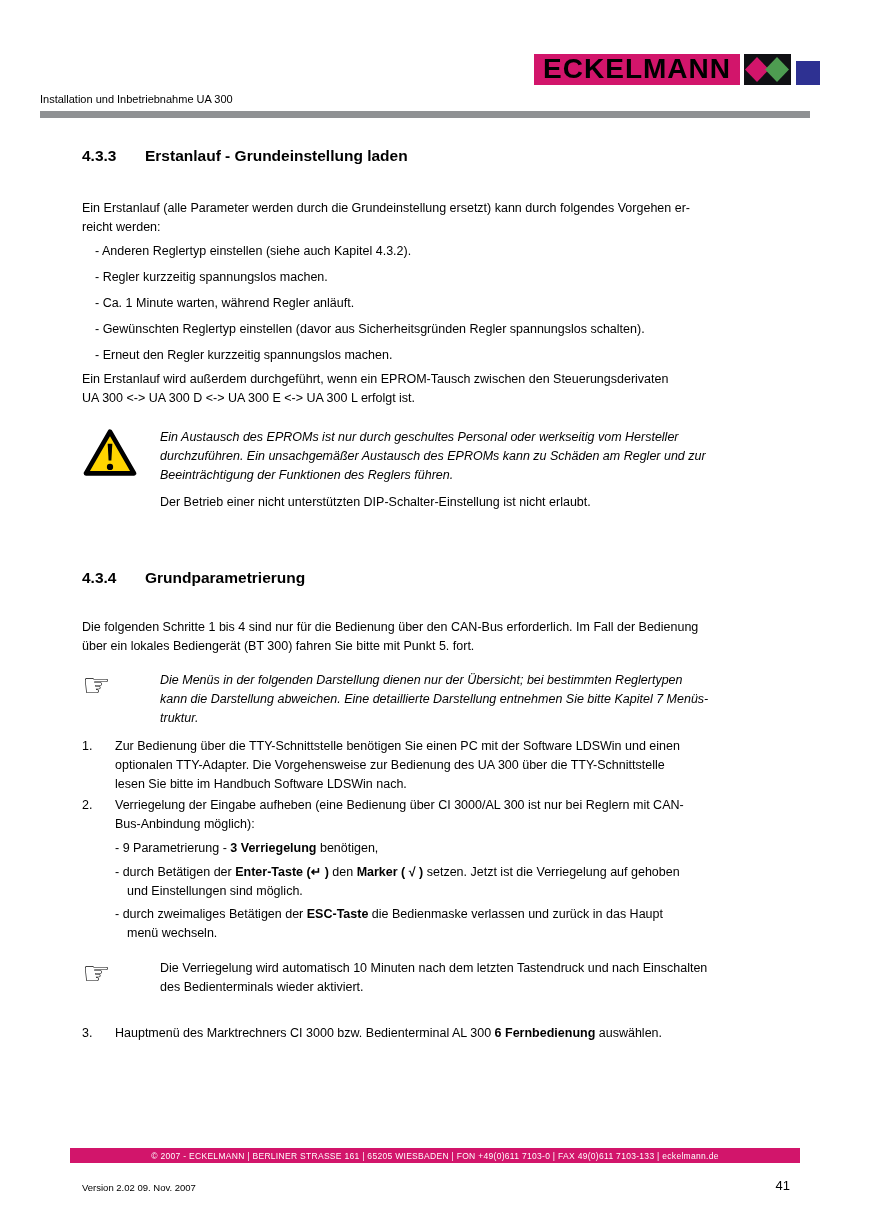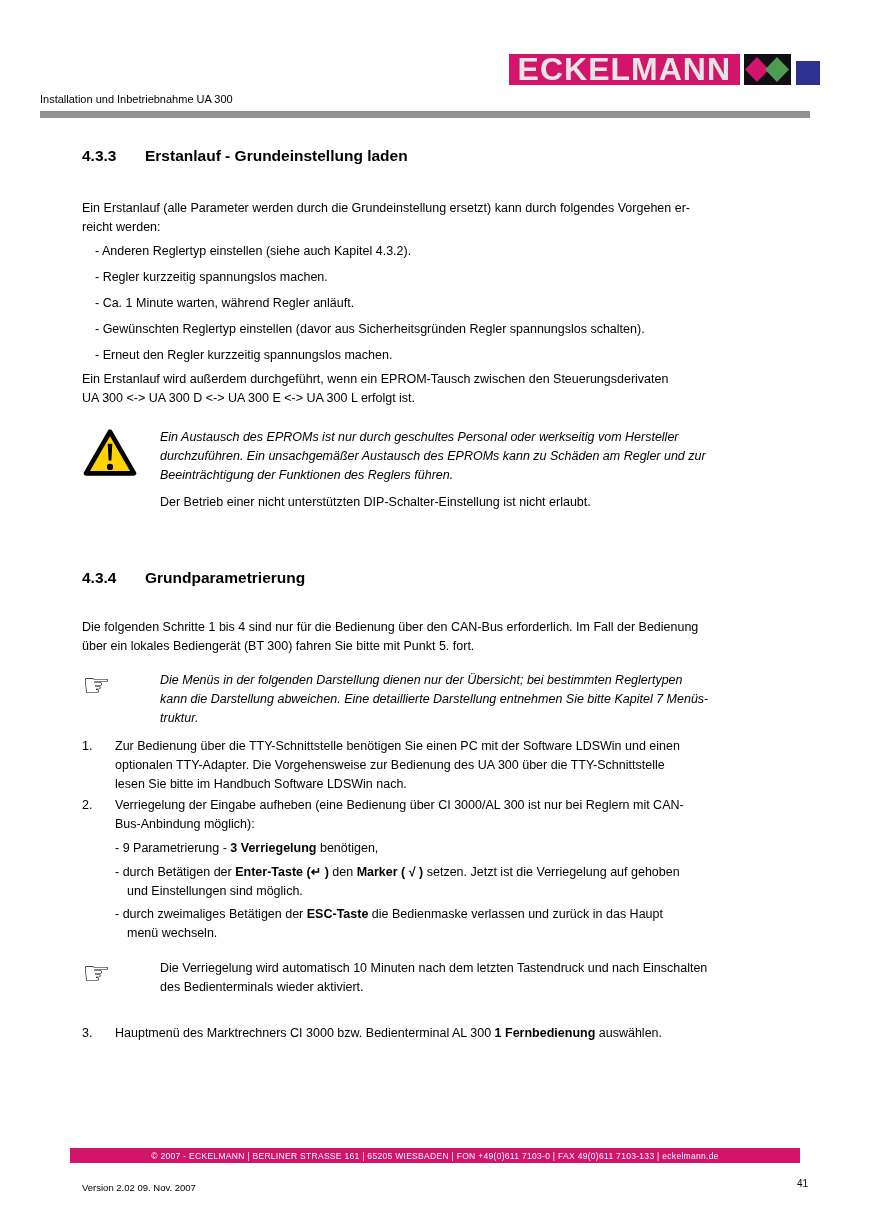--- a/index.html
+++ b/index.html
@@ -12,22 +12,22 @@
     color: #000;
     overflow: hidden;
   }
 
   
   .logo-row {
     position: absolute; top: 54px; right: 50px;
     display: flex; align-items: center; gap: 4px;
   }
   .logo-wordmark {
-    background: #D2156B; color: #e5e5e5;
-    font-weight: bold; font-size: 32px; letter-spacing: 1px;
+    background: #D2156B; color: #000000;
+    font-weight: bold; font-size: 28px; letter-spacing: 1px;
     padding: 2px 9px 3px 9px; line-height: 26px;
   }
   .logo-mark { display:block; }
 
   .doc-header {
     position: absolute; left: 40px; top: 93px;
     font-size: 11px; line-height: 13px;
   }
   .header-rule {
     position: absolute; left: 40px; top: 111px;
@@ -87,21 +87,21 @@
   .footer-bar {
     position: absolute; left: 70px; top: 1148px; width: 730px; height: 15px;
     background: #D2156B; color: #ffffff;
     display: flex; align-items: center; justify-content: center;
     font-size: 8.5px; letter-spacing: 0.3px;
   }
   .footer-version {
     position: absolute; left: 82px; top: 1182px; font-size: 9.5px;
   }
   .footer-page {
-    position: absolute; right: 62px; top: 1178px; font-size: 10px;
+    position: absolute; right: 80px; top: 1178px; font-size: 13px;
   }
 </style>
 </head>
 <body>
 
 <div class="page">
 
   <div class="logo-row">
     <div class="logo-wordmark">ECKELMANN</div>
     <svg class="logo-mark" width="76" height="31" viewBox="0 0 76 31">
@@ -192,21 +192,21 @@
     <div class="note lock-note">
       <div class="note-iconcol">
         <span class="hand-glyph">☞</span>
       </div>
       <div class="note-text">Die Verriegelung wird automatisch 10 Minuten nach dem letzten Tastendruck und nach Einschalten
 des Bedienterminals wieder aktiviert.</div>
     </div>
 
     <div class="step step3">
       <span class="step-num">3.</span>
-      <div class="step-body"><span>Hauptmenü des Marktrechners CI 3000 bzw. Bedienterminal AL 300 </span><b>1 Fernbedienung</b><span> auswählen.</span></div>
+      <div class="step-body"><span>Hauptmenü des Marktrechners CI 3000 bzw. Bedienterminal AL 300 </span><b>6 Fernbedienung</b><span> auswählen.</span></div>
     </div>
 
   </div>
 
   <div class="footer-bar">© 2007 - ECKELMANN | BERLINER STRASSE 161 | 65205 WIESBADEN | FON +49(0)611 7103-0 | FAX 49(0)611 7103-133 | eckelmann.de</div>
   <div class="footer-version">Version 2.02   09. Nov. 2007</div>
   <div class="footer-page">41</div>
 
 </div>
 

